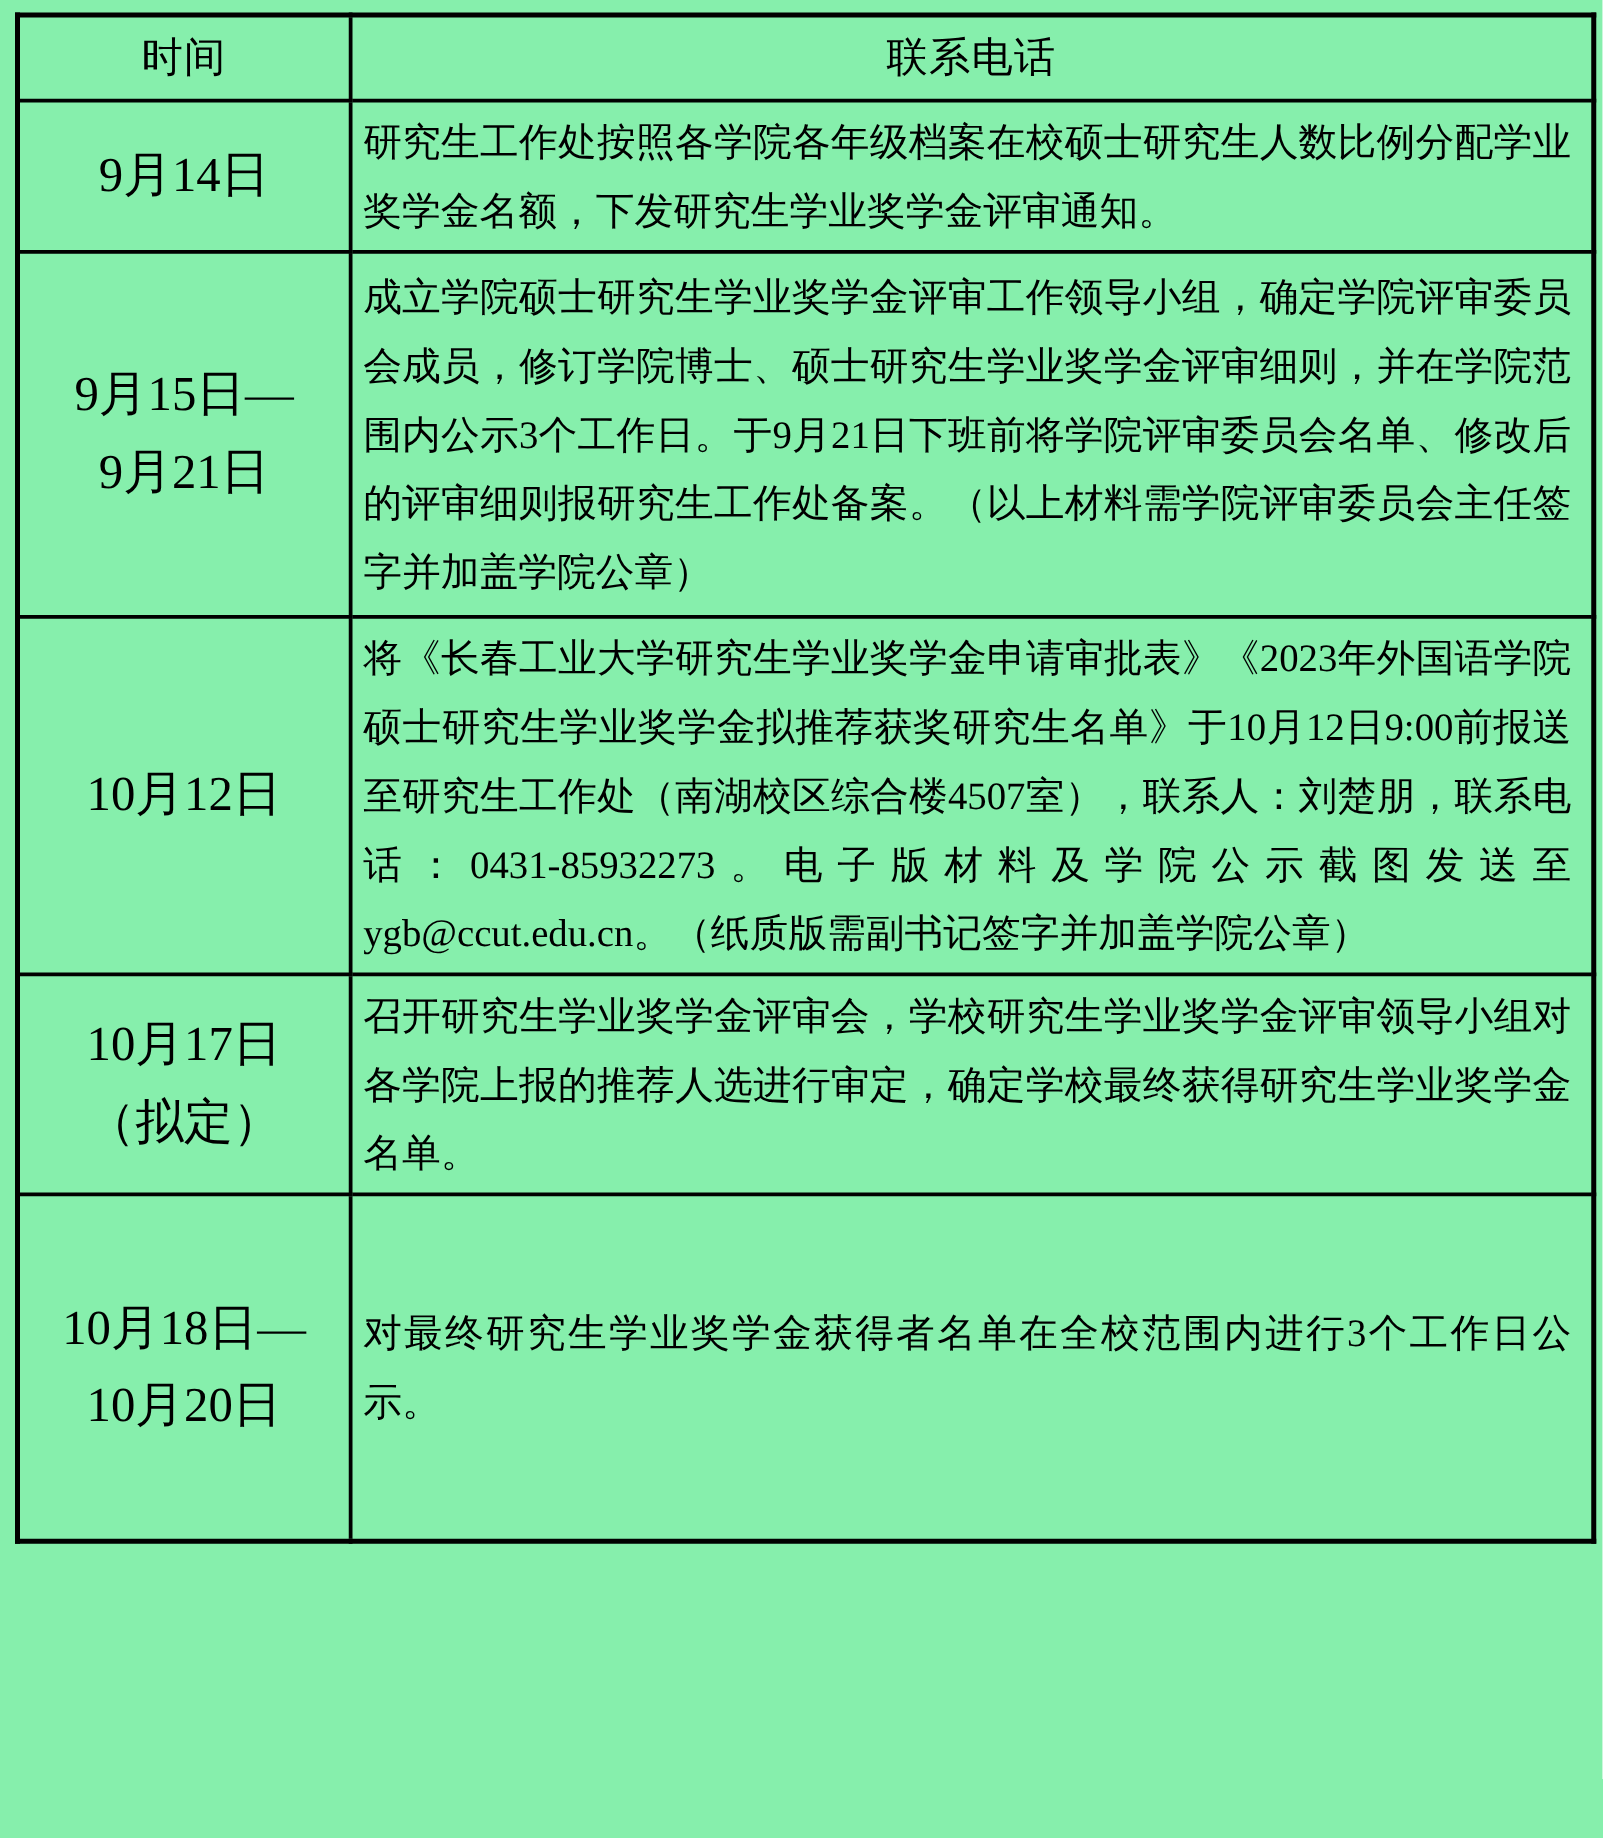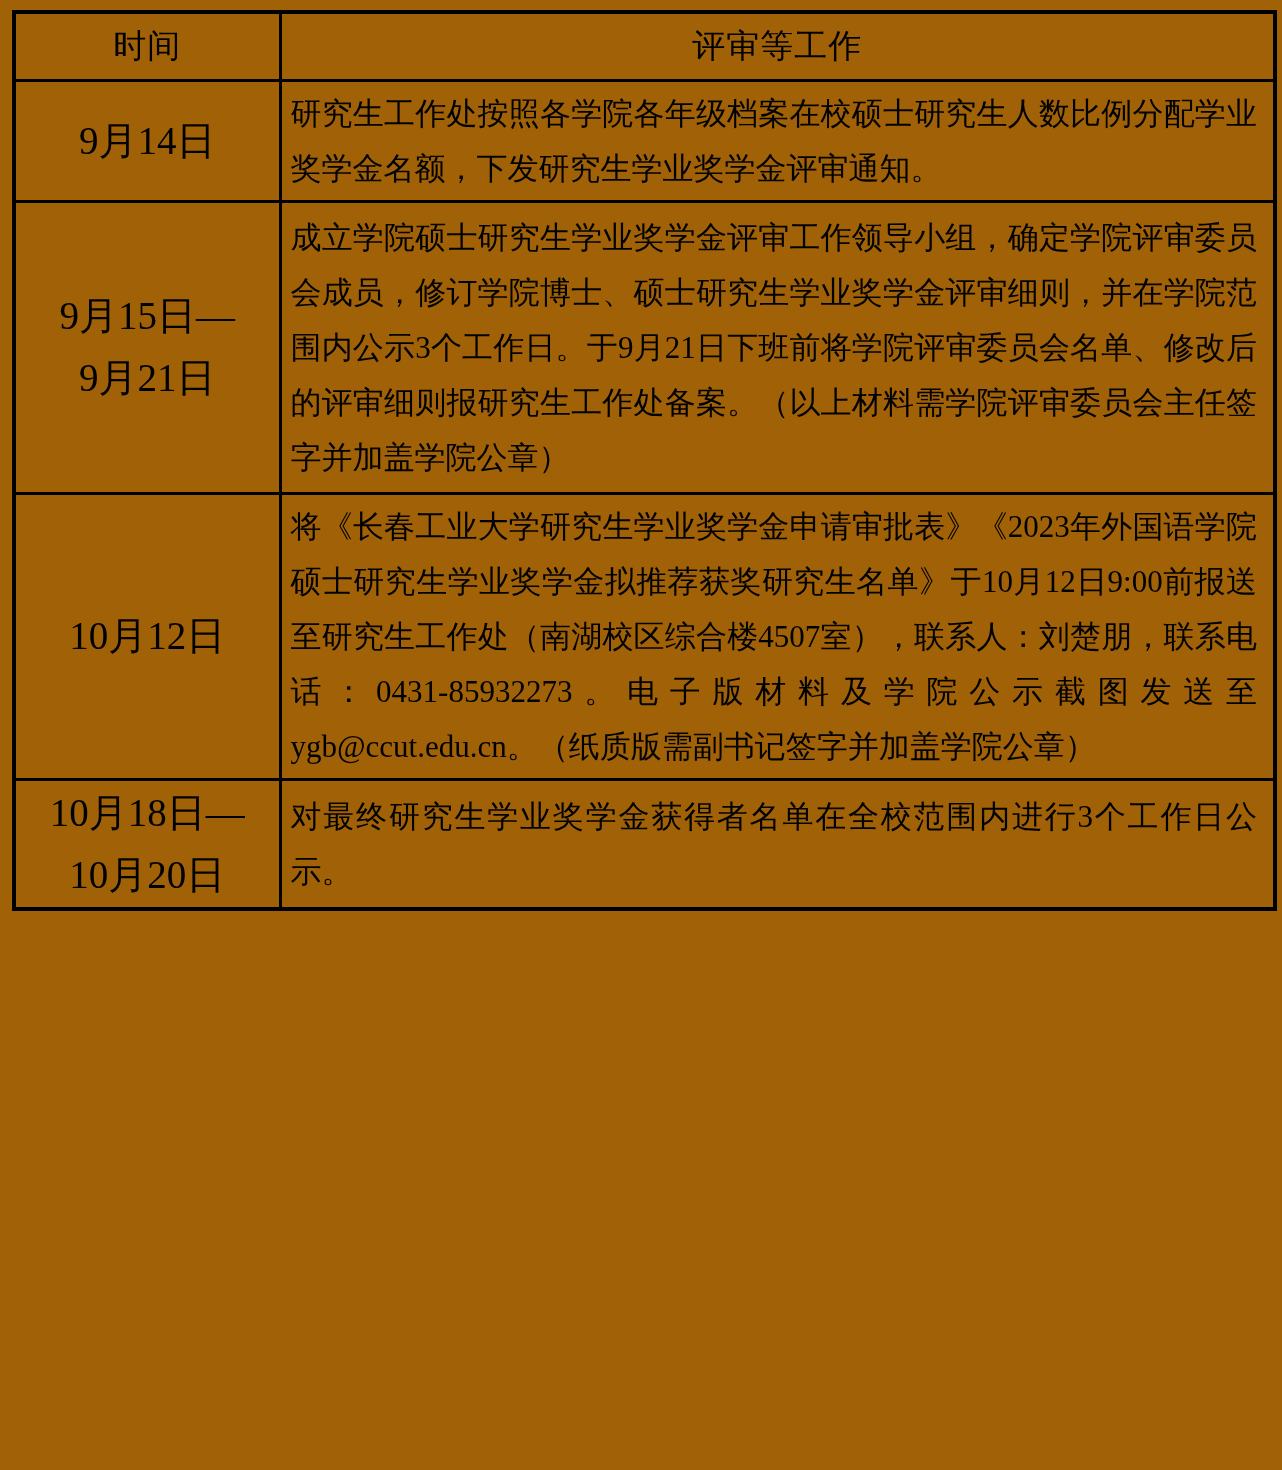--- a/index.html
+++ b/index.html
@@ -7,21 +7,21 @@
     padding: 0;
     background: #ffffff;
     color: #000000;
     font-family: "Liberation Serif", "DejaVu Serif", serif;
   }
   .page {
     width: 1282px;
     height: 1470px;
     box-sizing: border-box;
     padding: 10px 9px 15px 12px;
-    background: #a16207;
+    background: #86efac;
     overflow: hidden;
   }
   table.schedule {
     border-collapse: collapse;
     table-layout: fixed;
     width: 1261px;
     border: 4px solid #000000;
   }
   table.schedule th,
   table.schedule td {
@@ -70,37 +70,42 @@
 
 <div class="page">
   <table class="schedule">
     <colgroup>
       <col class="c-time">
       <col class="c-content">
     </colgroup>
     <thead>
       <tr>
         <th>时间</th>
-        <th>评审等工作</th>
+        <th>联系电话</th>
       </tr>
     </thead>
     <tbody>
         <tr>
           <td class="time">9月14日</td>
           <td class="content">研究生工作处按照各学院各年级档案在校硕士研究生人数比例分配学业奖学金名额，下发研究生学业奖学金评审通知。</td>
         </tr>
         <tr>
           <td class="time">9月15日—
 9月21日</td>
           <td class="content">成立学院硕士研究生学业奖学金评审工作领导小组，确定学院评审委员会成员，修订学院博士、硕士研究生学业奖学金评审细则，并在学院范围内公示3个工作日。于9月21日下班前将学院评审委员会名单、修改后的评审细则报研究生工作处备案。（以上材料需学院评审委员会主任签字并加盖学院公章）</td>
         </tr>
         <tr>
           <td class="time">10月12日</td>
           <td class="content">将《长春工业大学研究生学业奖学金申请审批表》《2023年外国语学院硕士研究生学业奖学金拟推荐获奖研究生名单》于10月12日9:00前报送至研究生工作处（南湖校区综合楼4507室），联系人：刘楚朋，联系电话：0431-85932273。电子版材料及学院公示截图发送至ygb@ccut.edu.cn。（纸质版需副书记签字并加盖学院公章）</td>
         </tr>
         <tr>
+          <td class="time">10月17日
+（拟定）</td>
+          <td class="content">召开研究生学业奖学金评审会，学校研究生学业奖学金评审领导小组对各学院上报的推荐人选进行审定，确定学校最终获得研究生学业奖学金名单。</td>
+        </tr>
+        <tr>
           <td class="time">10月18日—
 10月20日</td>
           <td class="content">对最终研究生学业奖学金获得者名单在全校范围内进行3个工作日公示。</td>
         </tr>
       </tbody>
   </table>
 </div>
 
 </body></html>

